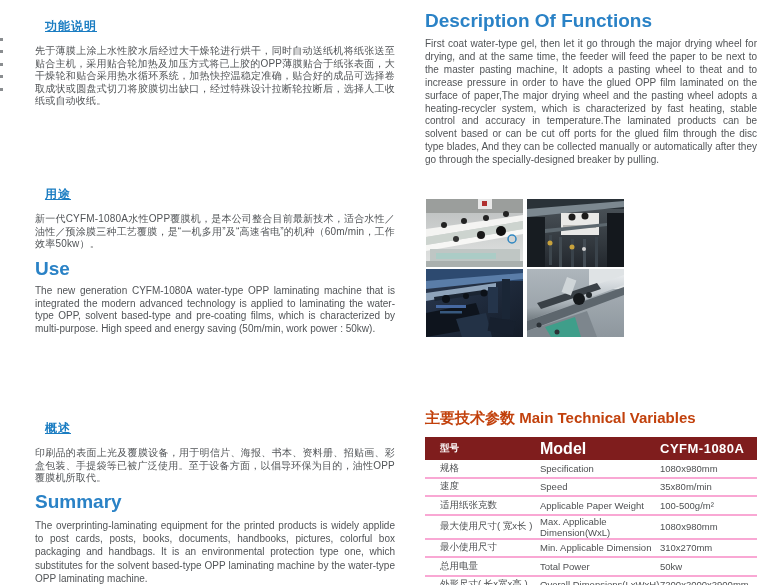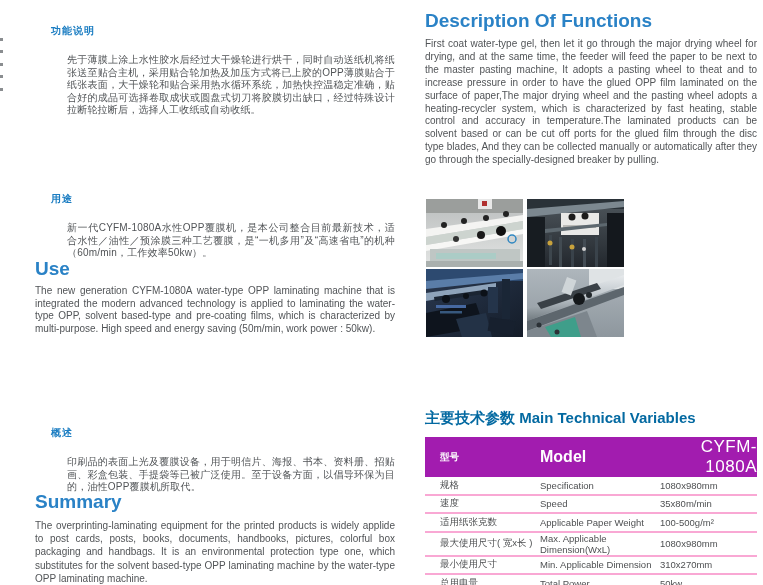--- a/index.html
+++ b/index.html
@@ -6,58 +6,58 @@
   body{
     width:763px;height:585px;background:#ffffff;position:relative;overflow:hidden;
     font-family:"Liberation Sans","DejaVu Sans",sans-serif;
     -webkit-font-smoothing:antialiased;
   }
   .col{position:absolute;top:0;}
   .col-left{left:35px;width:360px;}
   .col-right{left:425px;width:332px;}
   .sec{position:absolute;left:0;width:100%;}
 
-  .h-cn{margin:16px;font-size:10px;font-weight:bold;color:#1b7dc2;letter-spacing:1px;}
+  .h-cn{margin:10px;font-size:12px;font-weight:bold;color:#1b7dc2;letter-spacing:1px;text-decoration:underline;}
   .h-en{margin:0;font-size:19px;font-weight:600;color:#2a82c6;}
   .body-txt{
     margin:8px 0 0 0;font-size:10px;line-height:12.6px;color:#515457;
     text-align:justify;
   }
-  .body-cn{letter-spacing:0.2px;margin-left:32px;}
+  .body-cn{letter-spacing:0.2px;}
 
   
   .edge-artifacts{
     position:absolute;left:0;top:38px;width:3px;height:54px;
     background:repeating-linear-gradient(to bottom,#8a8d90 0 3px,transparent 3px 12.4px);
   }
 
   
   .photo-grid{
     position:absolute;left:1px;top:199px;width:199px;
     display:grid;grid-template-columns:97px 97px;grid-auto-rows:68px;
     column-gap:4px;row-gap:2px;
   }
   .photo-grid figure{margin:0;width:97px;height:68px;overflow:hidden;background:#9aa0a6;}
   .photo-grid svg{display:block;}
 
   
-  .spec-title{margin:0;font-size:15px;font-weight:bold;color:#0369a1;}
+  .spec-title{margin:0;font-size:15px;font-weight:bold;color:#c2410c;}
   table.spec{
     border-collapse:collapse;width:332px;table-layout:fixed;
     font-size:9.5px;color:#4e5052;
   }
   table.spec thead th{
-    background:#a21caf;color:#ffffff;text-align:left;font-weight:bold;
+    background:#7f1d1d;color:#ffffff;text-align:left;font-weight:bold;
     height:23px;vertical-align:middle;padding:0;
   }
   table.spec th.c1,table.spec td.c1{width:100px;padding-left:15px;}
   table.spec th.c2,table.spec td.c2{width:120px;}
   table.spec th.c3,table.spec td.c3{width:97px;}
   table.spec thead th.c2{font-weight:bold;font-size:16px;}
-  table.spec thead th.c3{font-size:17px;font-weight:normal;letter-spacing:0.5px;text-align:right;}
+  table.spec thead th.c3{font-size:13px;font-weight:bold;letter-spacing:0.5px;}
   table.spec tbody td{
     height:16.5px;border-bottom:2px solid #f9a8d4;vertical-align:middle;padding:0;
   }
   table.spec tbody td.c1{padding-left:15px;}
 </style>
 </head>
 <body>
 
 <div style="position:absolute;inset:0;">
 

